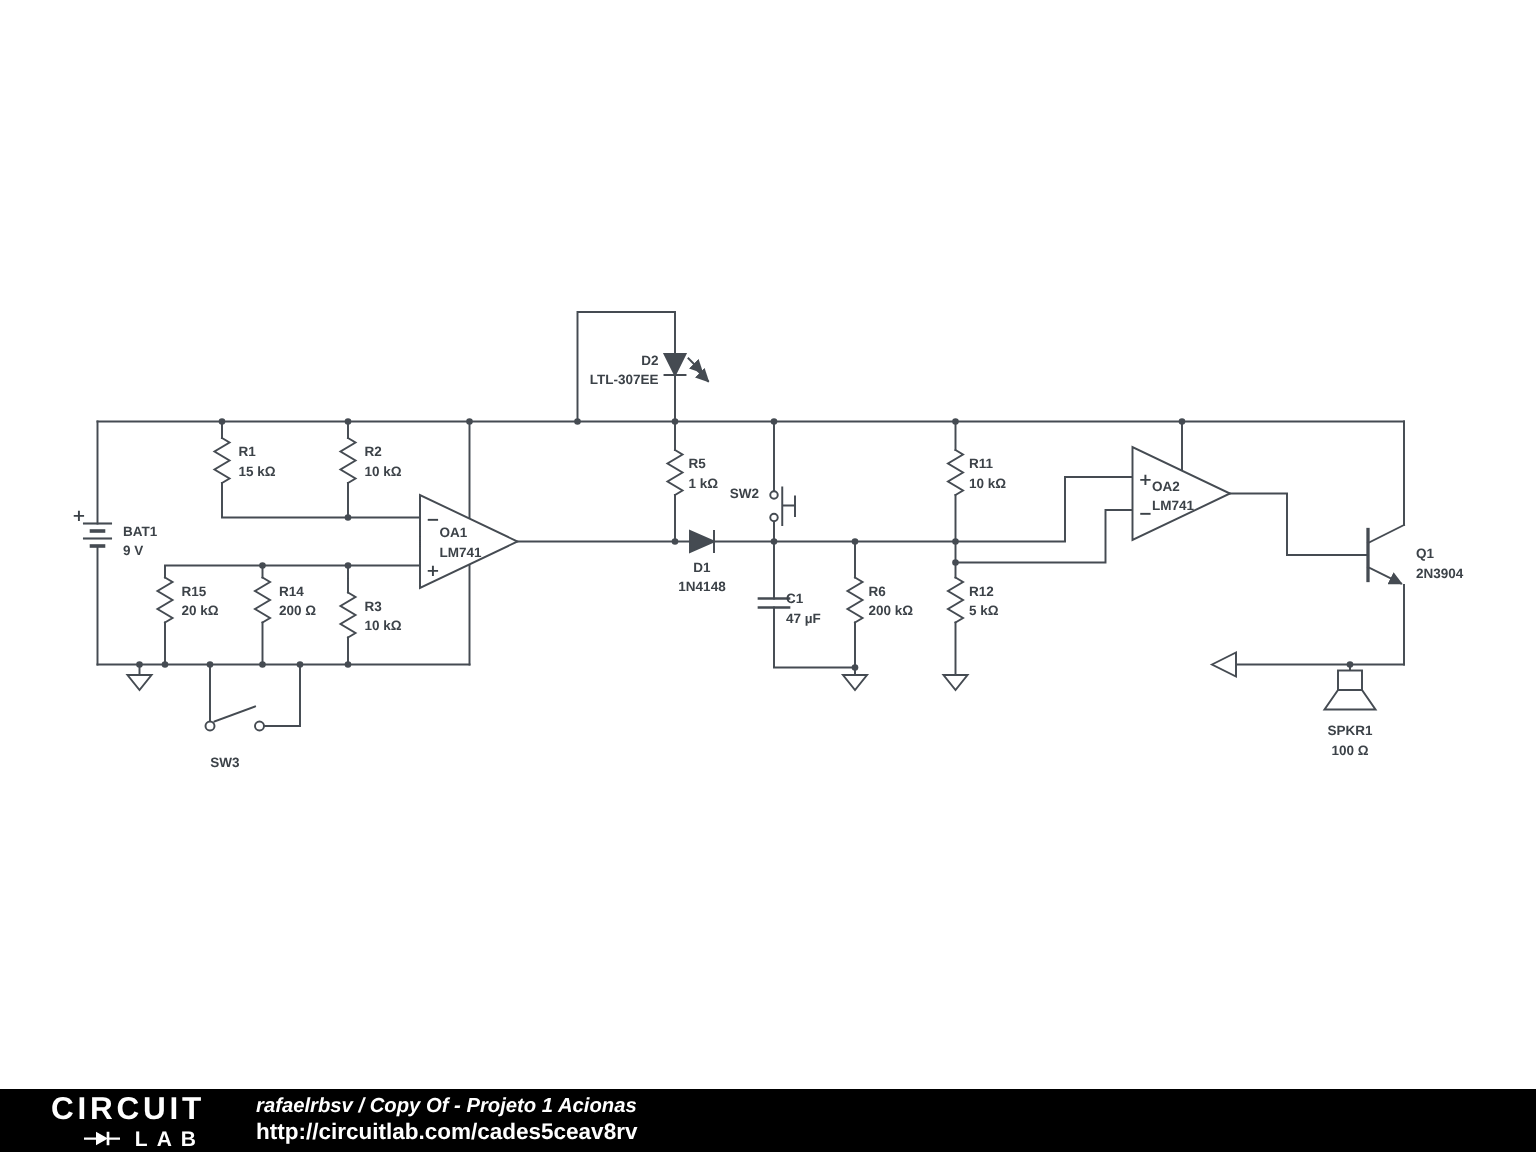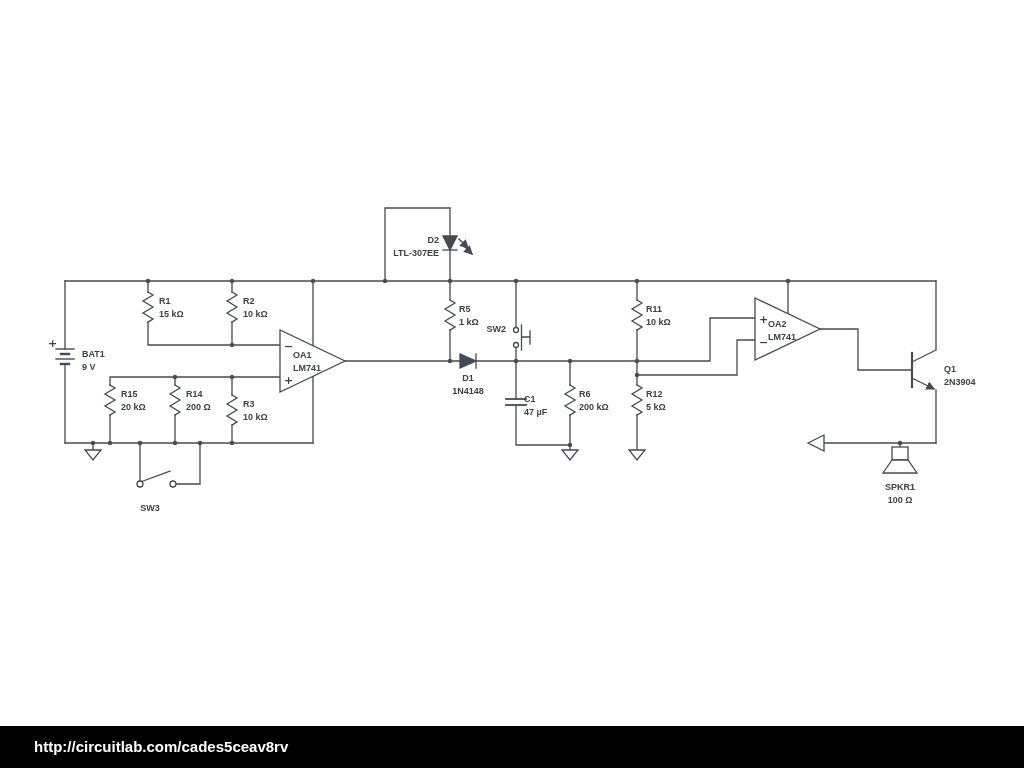--- a/index.html
+++ b/index.html
@@ -209,17 +209,30 @@
 
         <text class="lbl" x="900" y="490" text-anchor="middle">SPKR1</text>
         <text class="lbl" x="900" y="503" text-anchor="middle">100 Ω</text>
 
         <text class="lbl" x="150" y="511" text-anchor="middle">SW3</text>
       </g>
     </svg>
   </div>
 
   <div class="footer">
+    <div class="logo">
+      <div class="logo-top">CIRCUIT</div>
+      <div class="logo-bottom">
+        <svg width="30" height="12" viewBox="0 0 30 12">
+          <path d="M0,6 H8" stroke="#fff" stroke-width="1.5" fill="none"></path>
+          <path d="M8,1.5 L16,6 L8,10.5 Z" fill="#fff"></path>
+          <path d="M16,1.5 V10.5" stroke="#fff" stroke-width="1.8" fill="none"></path>
+          <path d="M16,6 H24" stroke="#fff" stroke-width="1.5" fill="none"></path>
+        </svg>
+        <span class="logo-lab">LAB</span>
+      </div>
+    </div>
     <div class="meta">
+      <div class="byline">rafaelrbsv / Copy Of - Projeto 1 Acionas</div>
       <div class="url">http://circuitlab.com/cades5ceav8rv</div>
     </div>
   </div>
 </div>
 
 </body></html>

